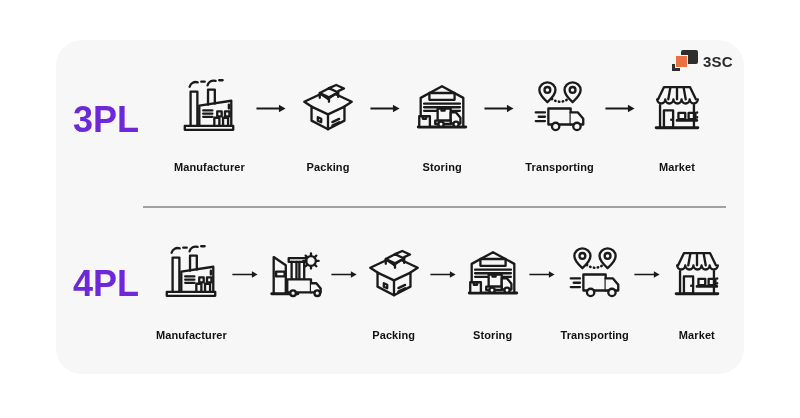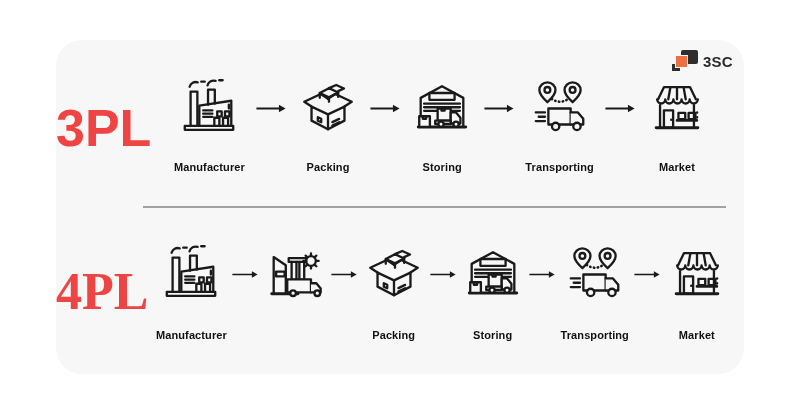--- a/index.html
+++ b/index.html
@@ -17,25 +17,25 @@
   
   .logo{position:absolute;top:10px;right:11px;display:flex;align-items:center;gap:5px;z-index:5;}
   .logo-mark{position:relative;width:26px;height:22px;}
   .logo-sq-big{position:absolute;left:9px;top:0;width:17px;height:14px;background:#2e2e2e;border-radius:2px;}
   .logo-sq-small{position:absolute;left:0;top:14px;width:8px;height:7px;background:#2e2e2e;z-index:1;}
   .logo-sq-orange{position:absolute;left:3px;top:5px;width:11px;height:11px;background:#ed7044;border:1.5px solid #f7f7f7;z-index:2;}
   .logo-text{font-size:15px;font-weight:bold;color:#2b2b2b;letter-spacing:.3px;}
   
   .prow{flex:1 1 0;display:flex;align-items:flex-start;min-height:0;}
   .row-label{
-    flex:0 0 100px;width:100px;
-    font-size:52px;font-weight:bold;color:#ef4444;line-height:1;
+    flex:0 0 100px;width:100px;text-align:center;
+    font-size:36px;font-weight:bold;color:#6d28d9;line-height:1;
     padding-top:62px;
   }
-  .prow-4pl .row-label{padding-top:58px;font-family:Liberation Serif, serif;}
+  .prow-4pl .row-label{padding-top:58px;}
   .flow{flex:1 1 auto;display:flex;align-items:flex-start;justify-content:space-between;padding-top:38px;min-width:0;}
   .prow-3pl .flow{padding-left:18px;padding-right:36px;}
   .prow-4pl .flow{padding-right:16px;padding-top:36px;}
   .step{display:flex;flex-direction:column;align-items:center;flex:0 0 auto;}
   .icon-box{height:62px;display:flex;align-items:center;justify-content:center;}
   .icon-box svg{width:62px;height:62px;color:#1a1a1a;display:block;}
   .step-label{
     margin-top:20px;font-size:11px;font-weight:bold;color:#111111;
     white-space:nowrap;line-height:14px;letter-spacing:.1px;
   }

